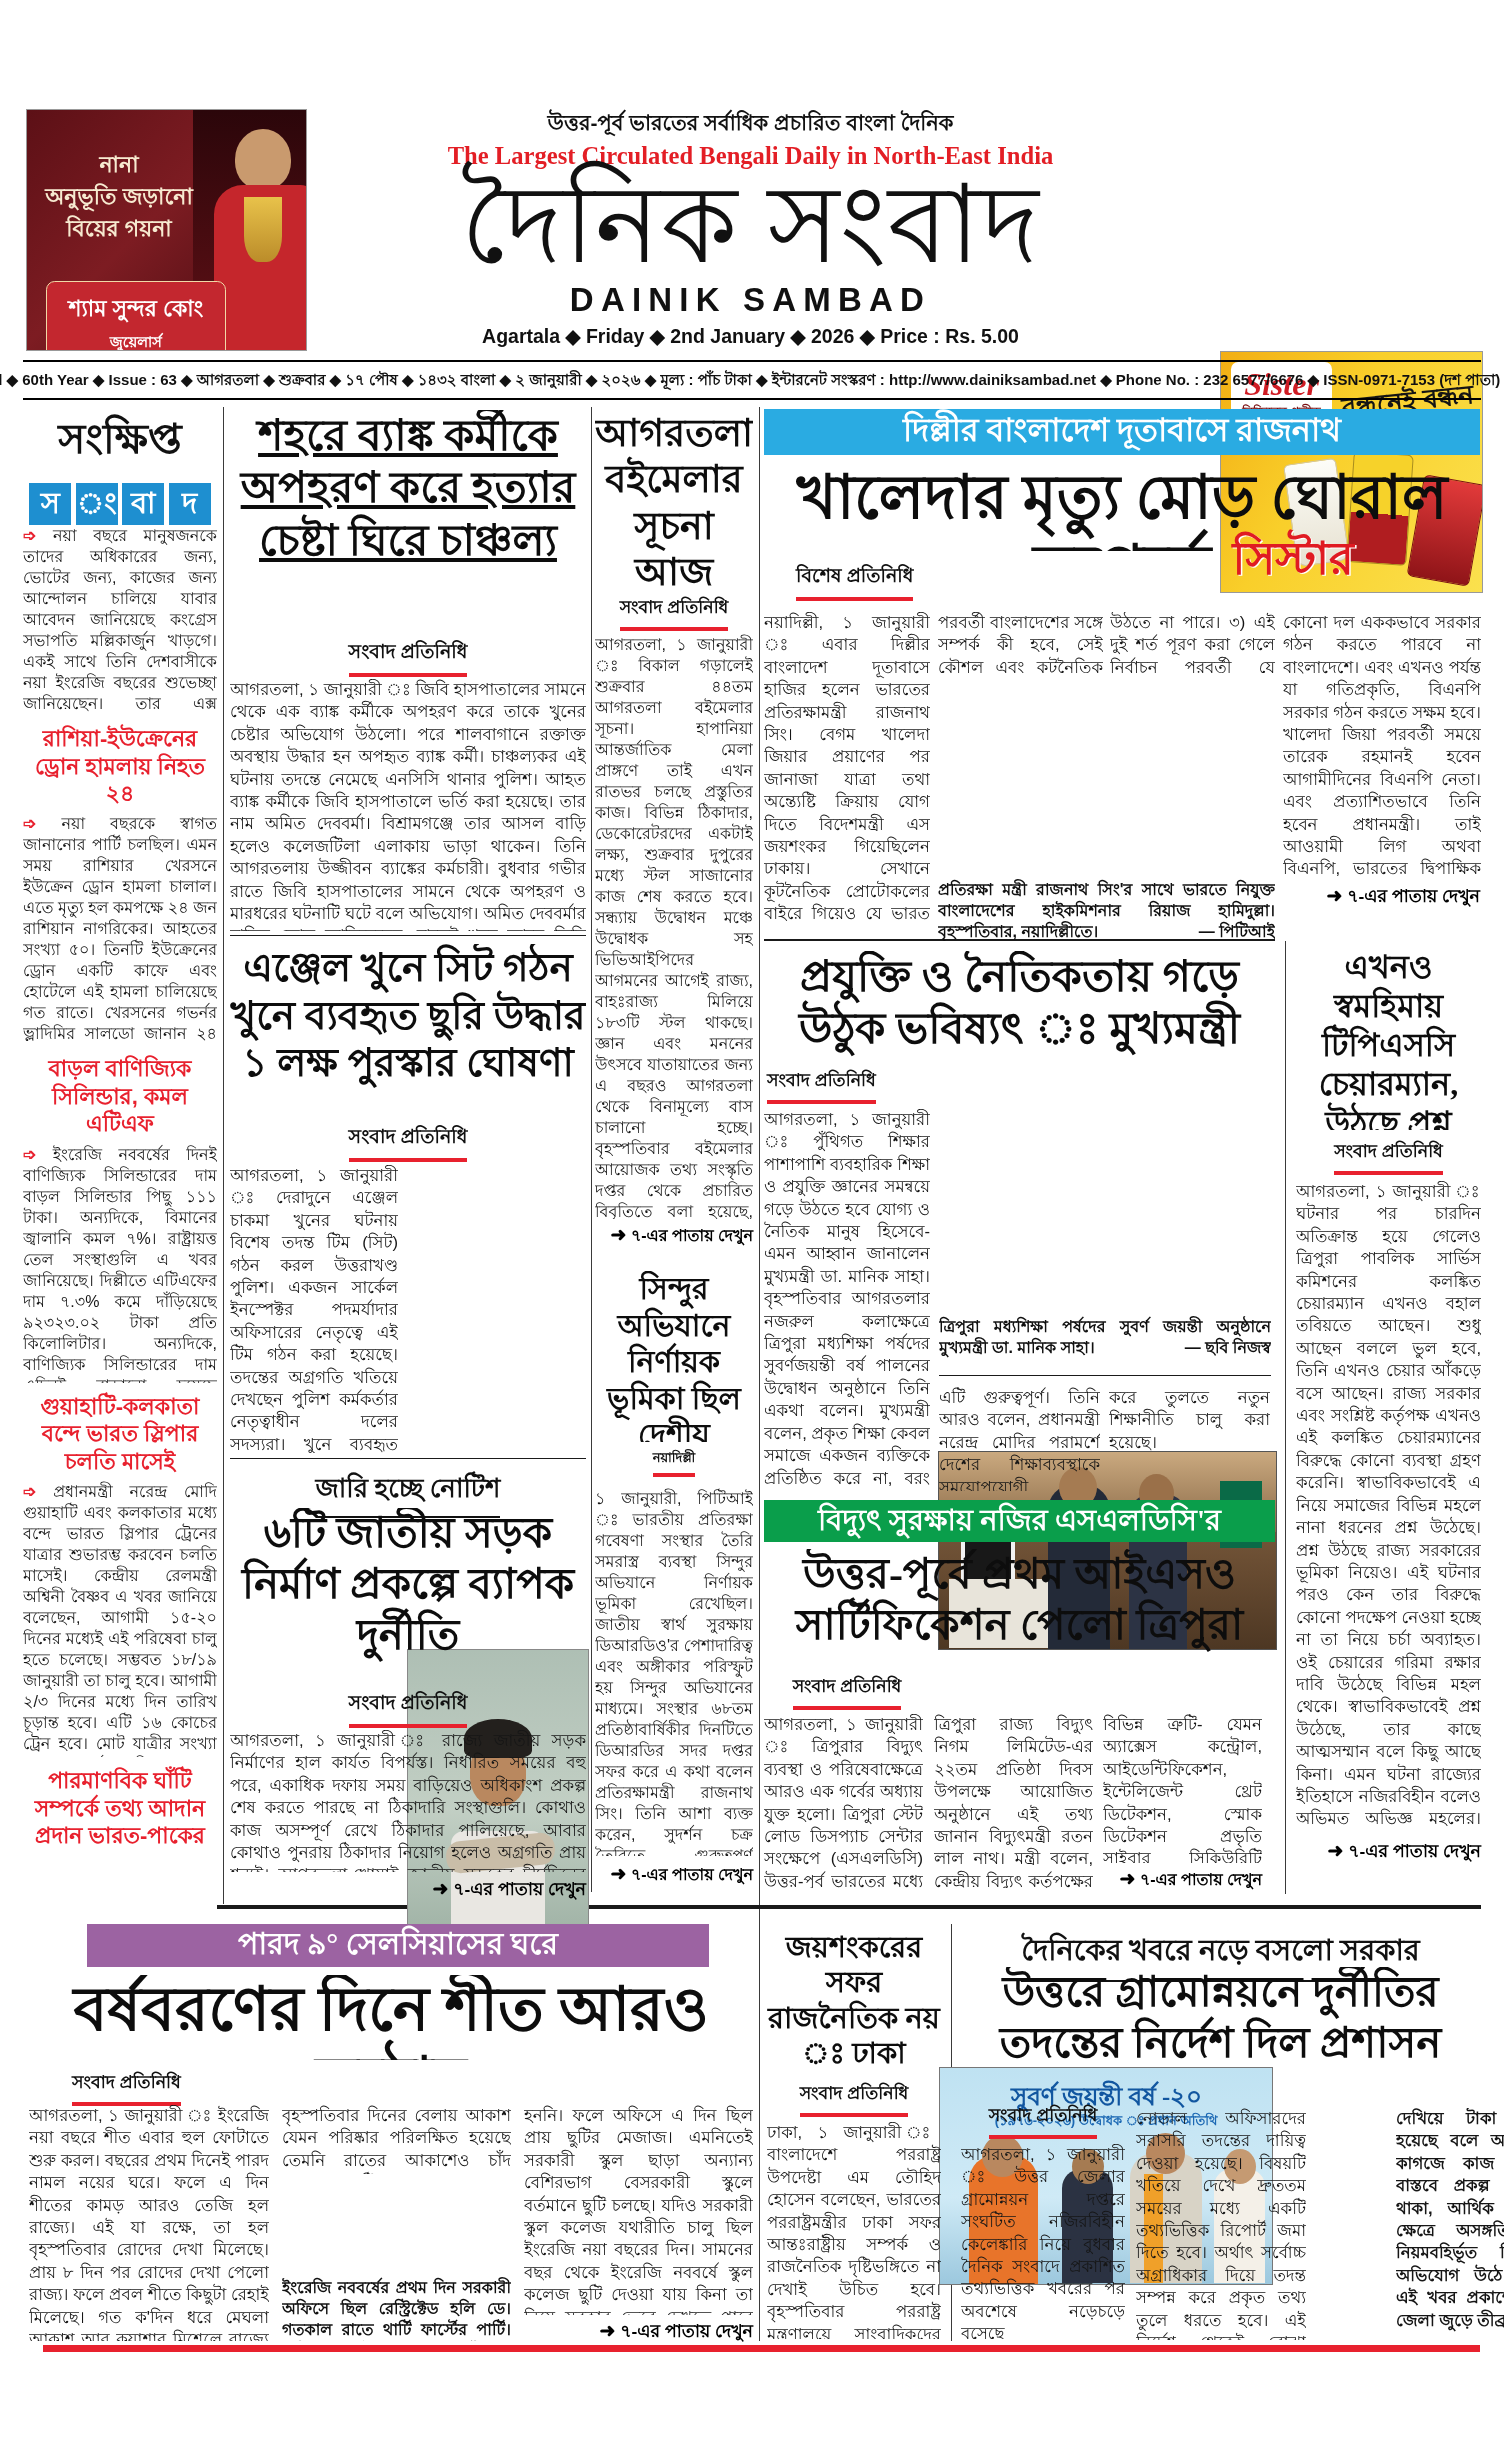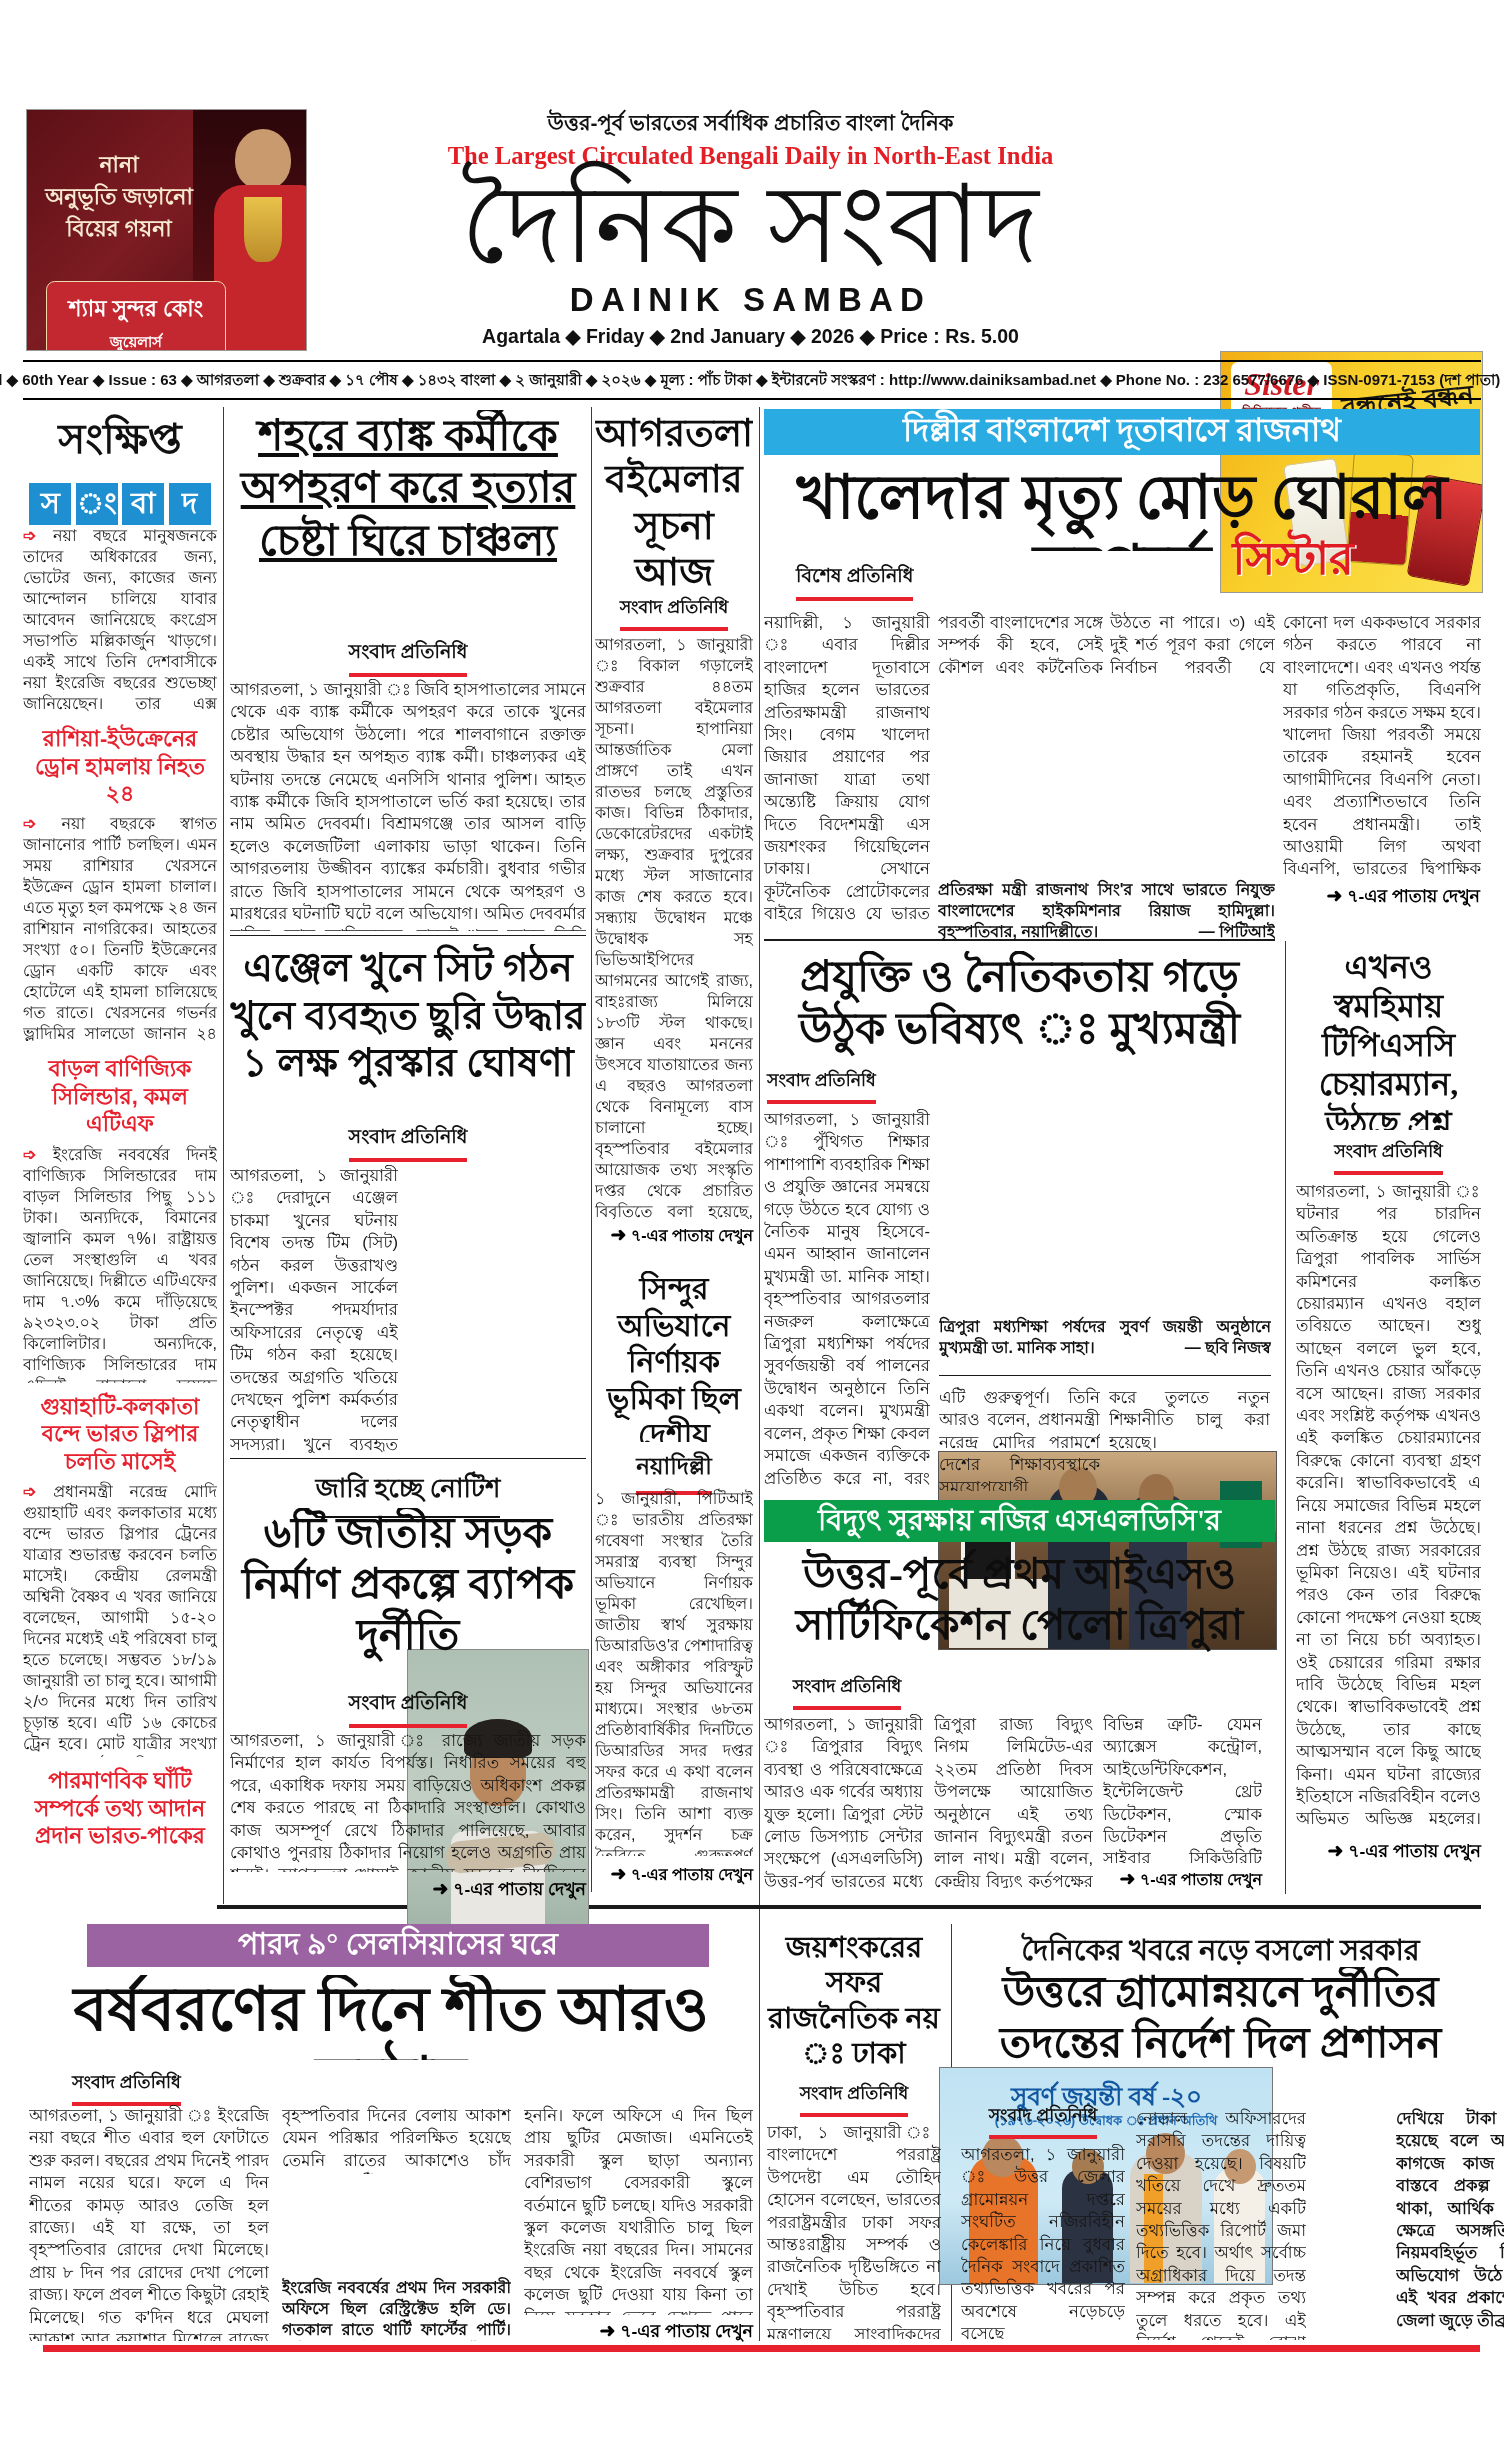--- a/index.html
+++ b/index.html
@@ -140,21 +140,21 @@
   <div class="abs byline center" style="left:230px;top:1688px;width:356px;"><span>সংবাদ প্রতিনিধি</span></div>
   <div class="abs body-txt" style="left:230px;top:1730px;width:356px;height:142px;">আগরতলা, ১ জানুয়ারী ঃ রাজ্যে জাতীয় সড়ক নির্মাণের হাল কার্যত বিপর্যস্ত। নির্ধারিত সময়ের বহু পরে, একাধিক দফায় সময় বাড়িয়েও অধিকাংশ প্রকল্প শেষ করতে পারছে না ঠিকাদারি সংস্থাগুলি। কোথাও কাজ অসম্পূর্ণ রেখে ঠিকাদার পালিয়েছে, আবার কোথাও পুনরায় ঠিকাদার নিয়োগ হলেও অগ্রগতি প্রায় শূন্যই। আগরতলা-খোয়াই জাতীয় সড়কের দীর্ঘদিনের বেহাল দশা তার জ্বলন্ত উদাহরণ। জাতীয় সড়ক পরিকাঠামো উন্নয়ন নিগম (এনএইচআইডিসিএল) এই ব্যর্থতার দায় এড়াতে না পেরে একে একে ব্যর্থ ঠিকাদারি সংস্থাগুলির বিরুদ্ধে নোটিশ জারি করতে শুরু করেছে। বর্তমানে অন্তত ৬টি ঠিকাদারি সংস্থা রয়েছে যারা নির্ধারিত সময়ের ২ থেকে ৩ বছর পরেও কাজ শেষ করতে পারেনি। শুধু কাজের বিলম্বই নয়, বহু জায়গায় সদ্য নির্মিত জাতীয় সড়ক কয়েক মাসের মধ্যেই বেহাল হয়ে পড়ছে। পিচের প্রলেপ উঠে গিয়ে তৈরি হচ্ছে বড় বড় গর্ত। অভিযোগ উঠেছে, জাতীয় সড়ক নির্মাণে ব্যাপক দুর্নীতি ও নিম্নমানের কাজ চলছে রাজ্যজুড়ে। এই পরিস্থিতির মধ্যেই প্রায় চার মাস আগে নিগমের আগরতলা আঞ্চলিক অফিসের এগ্জিকিউটিভ ডিরেক্টর বদলি হন। নতুন ইডি হিসেবে দায়িত্ব নিয়েছে অনিল সিং। জাতীয় সড়ক মন্ত্রকের বিশ্বস্ত</div>
   <div class="abs see-link" style="left:405px;top:1876px;width:181px;"><span class="la">➜</span> <span>৭-এর পাতায় দেখুন</span></div>
 
   <div class="abs hl center" style="left:595px;top:410px;width:158px;height:177px;font-size:38px;">আগরতলা বইমেলার সূচনা আজ</div>
   <div class="abs byline center" style="left:595px;top:594px;width:158px;font-size:17.4px;"><span>সংবাদ প্রতিনিধি</span></div>
   <div class="abs body-txt body-sm" style="left:595px;top:634px;width:158px;height:585px;">আগরতলা, ১ জানুয়ারী ঃ বিকাল গড়ালেই শুক্রবার ৪৪তম আগরতলা বইমেলার সূচনা। হাপানিয়া আন্তর্জাতিক মেলা প্রাঙ্গণে তাই এখন রাতভর চলছে প্রস্তুতির কাজ। বিভিন্ন ঠিকাদার, ডেকোরেটরদের একটাই লক্ষ্য, শুক্রবার দুপুরের মধ্যে স্টল সাজানোর কাজ শেষ করতে হবে। সন্ধ্যায় উদ্বোধন মঞ্চে উদ্বোধক সহ ভিভিআইপিদের আগমনের আগেই রাজ্য, বাহঃরাজ্য মিলিয়ে ১৮৩টি স্টল থাকছে। জ্ঞান এবং মননের উৎসবে যাতায়াতের জন্য এ বছরও আগরতলা থেকে বিনামূল্যে বাস চালানো হচ্ছে। বৃহস্পতিবার বইমেলার আয়োজক তথ্য সংস্কৃতি দপ্তর থেকে প্রচারিত বিবৃতিতে বলা হয়েছে, বইমেলার উদ্বোধনী অনুষ্ঠানে সম্মানিত অতিথি হিসেবে উপস্থিত থাকবেন জনজাতি কল্যাণ দপ্তরের মন্ত্রী বিকাশ দেববর্মা, ত্রিপুরা বিধানসভার উপাধ্যক্ষ রামপ্রসাদ পাল, আগরতলা পুর নিগমের মেয়র ও বিধায়ক দীপক মজুমদার, পশ্চিম ত্রিপুরা জিলা পরিষদের ভারপ্রাপ্ত সভাধিপতি বিশ্বজিৎ শীল। বিশেষ অতিথি হিসেবে উপস্থিত থাকবেন তথ্য ও সংস্কৃতি দপ্তরের সচিব ড. পি কে চক্রবর্তী, রাজ্যভিত্তিক সাংস্কৃতিক উপদেষ্টা কমিটির ভাইস চেয়ারম্যান সুব্রত চক্রবর্তী। বিশেষ আমন্ত্রিত</div>
   <div class="abs see-link" style="left:595px;top:1223px;width:158px;font-size:16px;"><span class="la">➜</span> <span>৭-এর পাতায় দেখুন</span></div>
 
   <div class="abs hl center" style="left:595px;top:1271px;width:158px;height:171px;font-size:30px;">সিন্দুর অভিযানে নির্ণায়ক ভূমিকা ছিল দেশীয় সমরাস্ত্রের ঃ সিং</div>
-  <div class="abs byline center" style="left:595px;top:1448px;width:158px;font-size:23px;"><span>নয়াদিল্লী</span></div>
+  <div class="abs byline center" style="left:595px;top:1448px;width:158px;font-size:13px;"><span>নয়াদিল্লী</span></div>
   <div class="abs body-txt body-sm" style="left:595px;top:1488px;width:158px;height:368px;">১ জানুয়ারী, পিটিআই ঃ ভারতীয় প্রতিরক্ষা গবেষণা সংস্থার তৈরি সমরাস্ত্র ব্যবস্থা সিন্দুর অভিযানে নির্ণায়ক ভূমিকা রেখেছিল। জাতীয় স্বার্থ সুরক্ষায় ডিআরডিও'র পেশাদারিত্ব এবং অঙ্গীকার পরিস্ফুট হয় সিন্দুর অভিযানের মাধ্যমে। সংস্থার ৬৮তম প্রতিষ্ঠাবার্ষিকীর দিনটিতে ডিআরডির সদর দপ্তর সফর করে এ কথা বলেন প্রতিরক্ষামন্ত্রী রাজনাথ সিং। তিনি আশা ব্যক্ত করেন, সুদর্শন চক্র তৈরিতে গুরুত্বপূর্ণ ভূমিকা রাখবে ওই সংস্থা। ডিআরডিও মনপ্রাণ দিয়ে চেষ্টা করে শীঘ্রই এই লক্ষ্যমাত্রা অর্জনে সক্ষম হবে বলে দৃঢ় প্রত্যয় ব্যক্ত করেন প্রতিরক্ষামন্ত্রী রাজনাথ সিং। ২০২৫ সালে লালকেল্লায় মঞ্চ থেকে স্বাধীনতা দিবসের দিনটিতে দেশবাসীকে সম্বোধন করতে গিয়ে সুদর্শন চক্র মিশনের কথা ঘোষণা করেন প্রধানমন্ত্রী নরেন্দ্র মোদি। এই উদ্যোগের আওতায় আমাদের দেশের গুরুত্বপূর্ণ পরিকাঠামোগুলোকে একটি আকাশ প্রতিরক্ষা ব্যবস্থার মাধ্যমে সম্পূর্ণরূপে নিরাপত্তার চাদরে মুড়ে ফেলার কাজ করবে ডিআরডিও। অপারেশন সিন্দুর চলাকালে আমরা</div>
   <div class="abs see-link" style="left:595px;top:1862px;width:158px;font-size:16px;"><span class="la">➜</span> <span>৭-এর পাতায় দেখুন</span></div>
 
   <div class="abs banner" style="left:764px;top:409px;width:716px;height:46px;background:#2aabe2;font-size:32px;">দিল্লীর বাংলাদেশ দূতাবাসে রাজনাথ</div>
   <div class="abs hl center" style="left:764px;top:463px;width:716px;height:88px;font-size:61px;line-height:1.15;">খালেদার মৃত্যু মোড় ঘোরাল সম্পর্কে</div>
   <div class="abs byline" style="left:796px;top:561px;"><span>বিশেষ প্রতিনিধি</span></div>
   <div class="abs body-txt" style="left:764px;top:612px;width:166px;height:311px;">নয়াদিল্লী, ১ জানুয়ারী ঃ এবার দিল্লীর বাংলাদেশ দূতাবাসে হাজির হলেন ভারতের প্রতিরক্ষামন্ত্রী রাজনাথ সিং। বেগম খালেদা জিয়ার প্রয়াণের পর জানাজা যাত্রা তথা অন্ত্যেষ্টি ক্রিয়ায় যোগ দিতে বিদেশমন্ত্রী এস জয়শংকর গিয়েছিলেন ঢাকায়। সেখানে কূটনৈতিক প্রোটোকলের বাইরে গিয়েও যে ভারত সরাসরি বাংলাদেশের মূল স্রোতের রাজনৈতিক দলগুলির সঙ্গে সুসম্পর্ক বজায়ে বদ্ধপরিকর সেই বার্তা দিয়েছেন জয়শংকর। কমবেশি এটা নিয়ে সংশয় নেই যে, আওয়ামী লিগ যদি শেষপর্যন্ত আগামী মাসের নির্বাচনে নিষিদ্ধই থাকে, তাহলে জনপ্রিয়তা, ভোটব্যাঙ্ক এবং জনসমর্থনের নিরিখে বিএনপি ভোটে এগিয়ে। শেষ পর্যন্ত অবশ্য ভোটের প্রকৃতি ও প্রকৃত চিত্রই প্রমাণ দেবে যে, ভোট সুষ্ঠু অবাধ শান্তিপূর্ণ হল কিনা। কিন্তু যেটা ক্রমেই স্পষ্ট হচ্ছে যে, ভারত অনেক আগে থেকেই নির্বাচন</div>
   <div class="abs body-txt" style="left:938px;top:612px;width:165px;height:61px;">পরবর্তী বাংলাদেশের সঙ্গে সম্পর্ক কী হবে, সেই কৌশল এবং কূটনৈতিক অবস্থানকে তৈরি রাখতে চায়। সেটি হল অত্যন্ত স্পষ্ট ও স্বচ্ছ ১) নির্বাচন যেন সুষ্ঠু ও গণতান্ত্রিকভাবে সম্পন্ন হয় ২) সেই নির্বাচনের গণনা ও ফলপ্রকাশ নিয়েও কোনো প্রশ্ন অথবা সংশয়</div>
   <div class="abs body-txt" style="left:1110px;top:612px;width:165px;height:61px;">উঠতে না পারে। ৩) এই দুই শর্ত পূরণ করা গেলে নির্বাচন পরবর্তী যে সরকারই ক্ষমতাসীন হবে, ভারত তাদের সঙ্গে স্বাভাবিক দ্বিপাক্ষিক সম্পর্ক রাখতে উদগ্রীব। রাজনৈতিক বিশ্লেষকদের যা নিয়ে সংশয় নেই, সেটি হল, বিএনপিকে বাদ দিয়ে</div>
   <div class="abs body-txt" style="left:1283px;top:612px;width:198px;height:266px;">কোনো দল এককভাবে সরকার গঠন করতে পারবে না বাংলাদেশে। এবং এখনও পর্যন্ত যা গতিপ্রকৃতি, বিএনপি সরকার গঠন করতে সক্ষম হবে। খালেদা জিয়া পরবর্তী সময়ে তারেক রহমানই হবেন আগামীদিনের বিএনপি নেতা। এবং প্রত্যাশিতভাবে তিনি হবেন প্রধানমন্ত্রী। তাই আওয়ামী লিগ অথবা বিএনপি, ভারতের দ্বিপাক্ষিক সম্পর্ক চালিয়ে যেতে কোনো গণতান্ত্রিক সরকারের সঙ্গেই আপত্তি থাকার কথা নয়। এই বার্তা দিচ্ছে ভারত। রাজনাথ সিং-এর বাংলাদেশ দূতাবাসে যাওয়ার তাৎপর্য অনেক বেশি। কারণ, তিনি প্রতিরক্ষামন্ত্রী। বাংলাদেশের সঙ্গে পাকিস্তানের প্রতিরক্ষা সংক্রান্ত একটি চুক্তি নিয়ে আলোচনা চলছে। ভোটের আগে সেই চুক্তি হয়ে যাক, এটাই মরিয়া হয়ে চায় পাকিস্তান। সম্প্রতি পাকিস্তানের সামরিক বিভাগের একঝাঁক প্রতিনিধি ঢাকায় গিয়ে ইউনূস সরকারের সঙ্গে বৈঠক করেছে। আবার ঢাকা ও করাচির</div>

